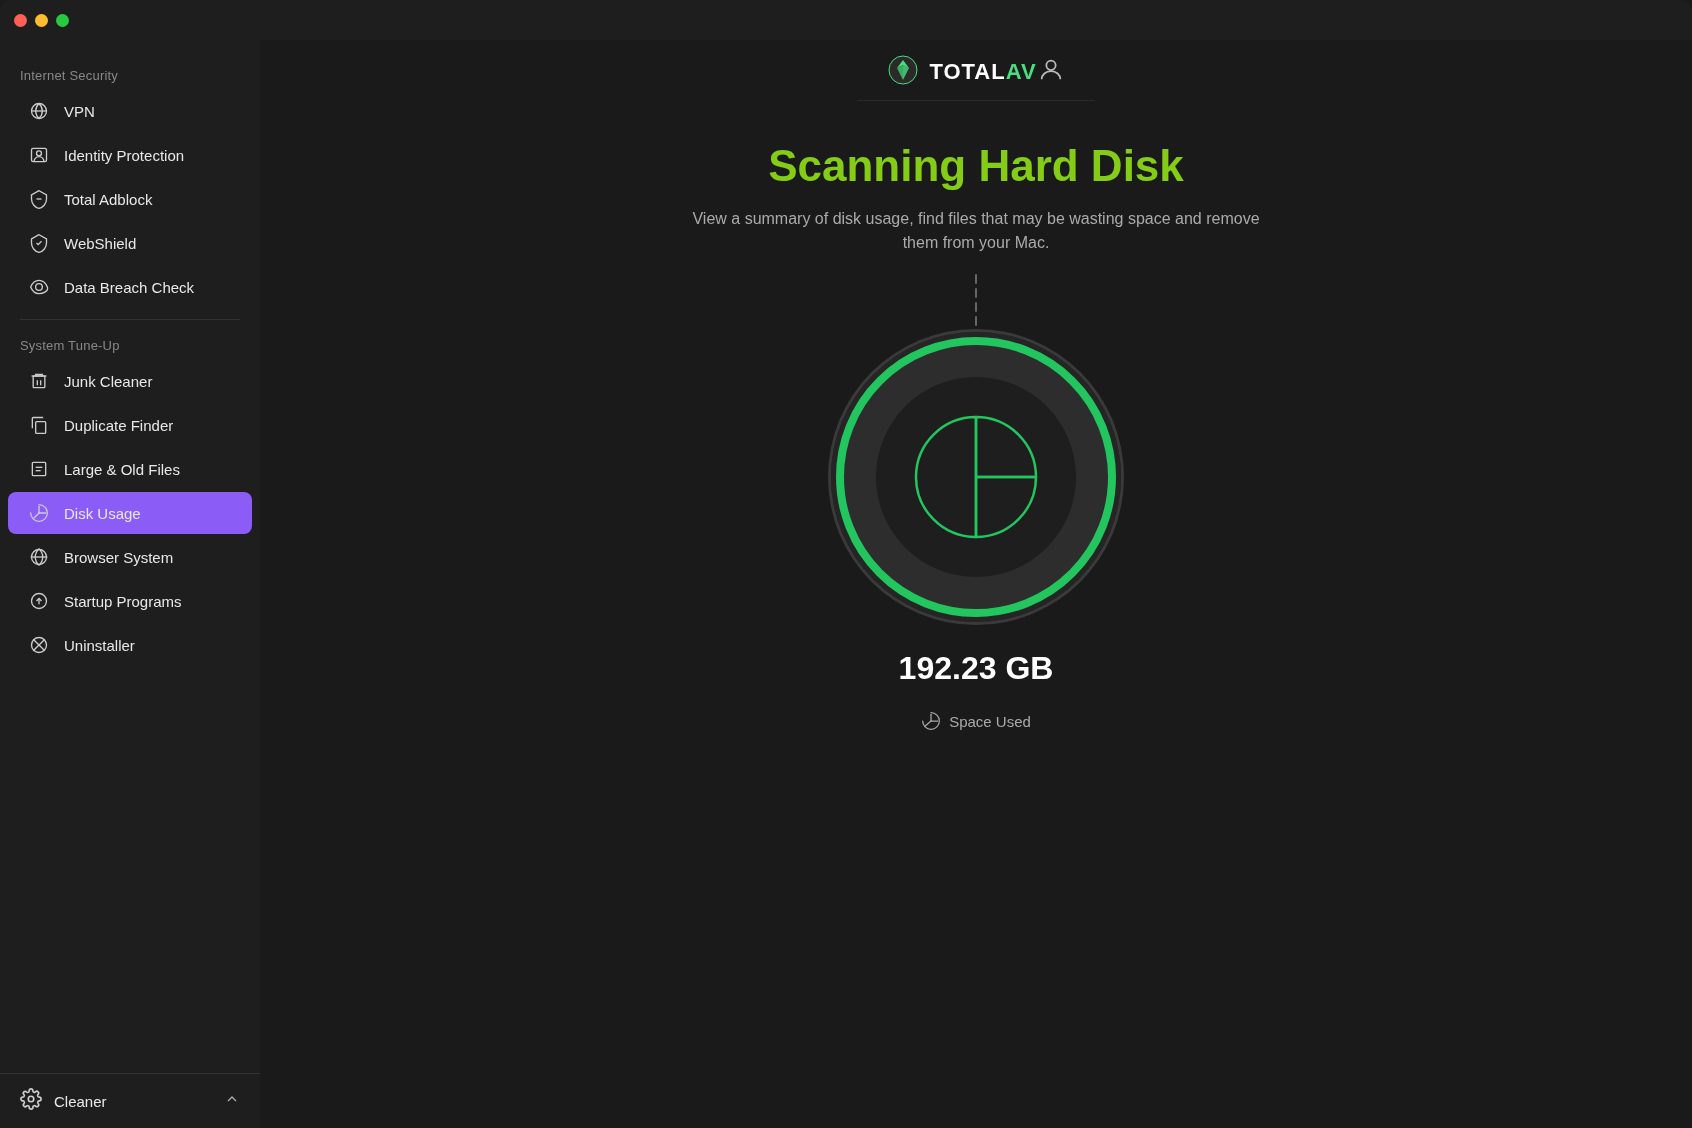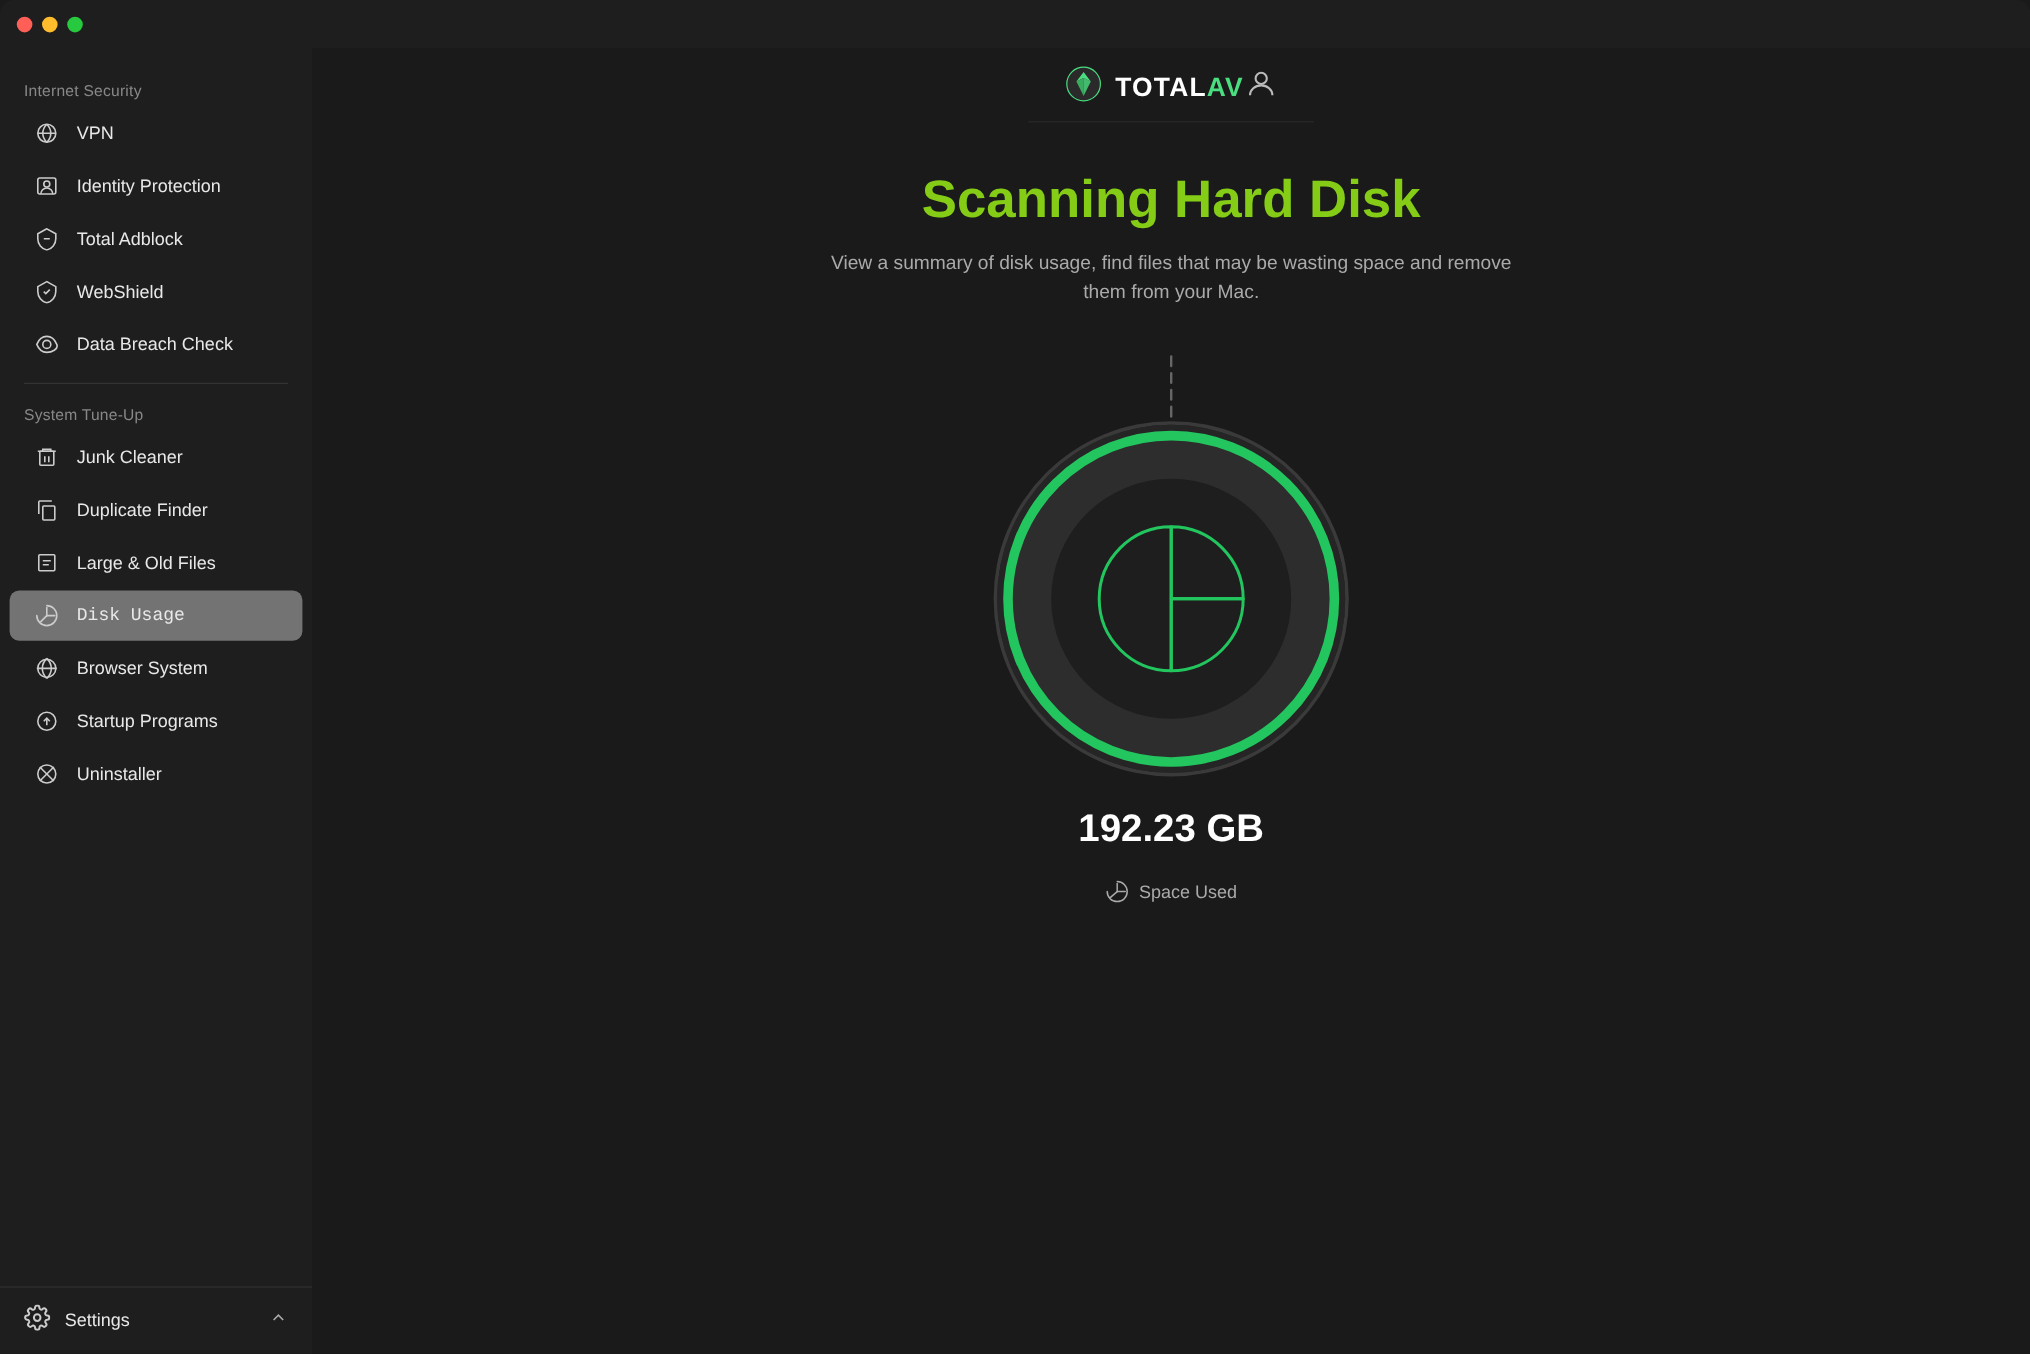--- a/index.html
+++ b/index.html
@@ -67,21 +67,21 @@
     .sidebar-item {
       display: flex;
       align-items: center;
       gap: 14px;
       padding: 10px 20px;
       cursor: pointer;
       border-radius: 8px;
       margin: 1px 8px;
       transition: background 0.15s;
     }
-    .sidebar-item.active { background: #737373; font-family: Liberation Mono, monospace; }
+    .sidebar-item.active { background: #8b5cf6; }
 
     .sidebar-item .icon {
       width: 22px;
       height: 22px;
       display: flex;
       align-items: center;
       justify-content: center;
       flex-shrink: 0;
     }
     .sidebar-item .icon svg {
@@ -187,21 +187,21 @@
       color: #84cc16;
       text-align: center;
       margin-bottom: 16px;
     }
     .page-subtitle {
       font-size: 16px;
       color: #aaa;
       text-align: center;
       line-height: 1.5;
       max-width: 580px;
-      margin-bottom: 40px;
+      margin-bottom: 19px;
     }
 
     
     .chart-container {
       position: relative;
       display: flex;
       flex-direction: column;
       align-items: center;
       gap: 0;
     }
@@ -427,21 +427,21 @@
     </div>
 
     <div class="settings-bar">
       <div class="settings-bar-left">
         <div class="icon">
           <svg viewBox="0 0 24 24" style="width:22px;height:22px;stroke:#ccc;fill:none;stroke-width:1.8">
             <circle cx="12" cy="12" r="3"></circle>
             <path d="M19.4 15a1.65 1.65 0 0 0 .33 1.82l.06.06a2 2 0 0 1-2.83 2.83l-.06-.06a1.65 1.65 0 0 0-1.82-.33 1.65 1.65 0 0 0-1 1.51V21a2 2 0 0 1-4 0v-.09A1.65 1.65 0 0 0 9 19.4a1.65 1.65 0 0 0-1.82.33l-.06.06a2 2 0 0 1-2.83-2.83l.06-.06A1.65 1.65 0 0 0 4.68 15a1.65 1.65 0 0 0-1.51-1H3a2 2 0 0 1 0-4h.09A1.65 1.65 0 0 0 4.6 9a1.65 1.65 0 0 0-.33-1.82l-.06-.06a2 2 0 0 1 2.83-2.83l.06.06A1.65 1.65 0 0 0 9 4.68a1.65 1.65 0 0 0 1-1.51V3a2 2 0 0 1 4 0v.09a1.65 1.65 0 0 0 1 1.51 1.65 1.65 0 0 0 1.82-.33l.06-.06a2 2 0 0 1 2.83 2.83l-.06.06A1.65 1.65 0 0 0 19.4 9a1.65 1.65 0 0 0 1.51 1H21a2 2 0 0 1 0 4h-.09a1.65 1.65 0 0 0-1.51 1z"></path>
           </svg>
         </div>
-        <span class="settings-label">Settings</span>
+        <span class="settings-label">Cleaner</span>
       </div>
       <div class="chevron">
         <svg viewBox="0 0 24 24">
             <polyline points="18,15 12,9 6,15"></polyline>
           </svg>
       </div>
     </div>
 
   </div>
 

